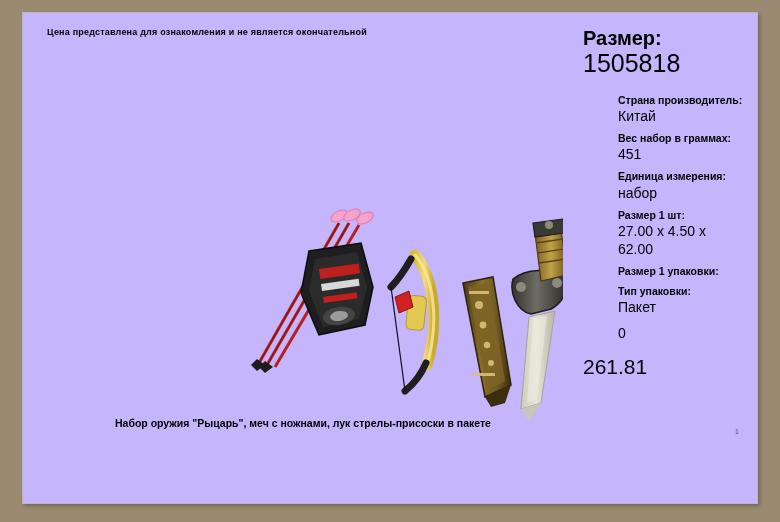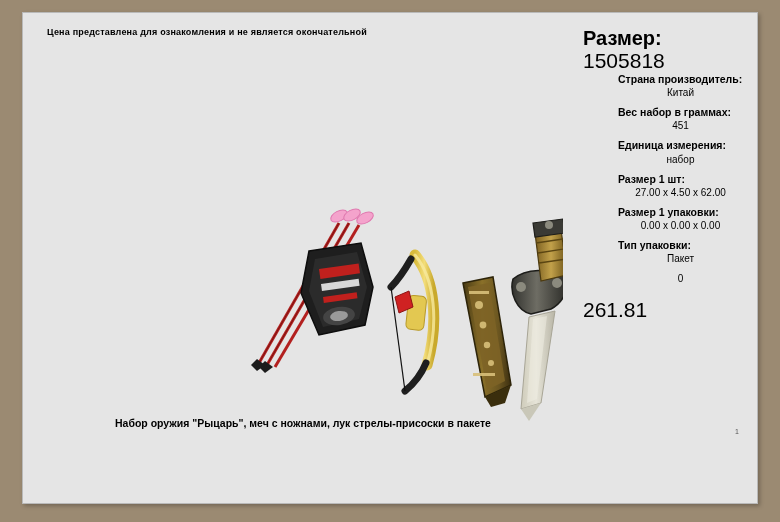--- a/index.html
+++ b/index.html
@@ -12,21 +12,21 @@
     background: #9b8a72;
     font-family: "Liberation Sans", sans-serif;
     overflow: hidden;
   }
   .page {
     position: absolute;
     left: 22px;
     top: 12px;
     width: 736px;
     height: 492px;
-    background: #e5e5e5;
+    background: #c4b5fd;
     border: 1px solid #b9b9b9;
     box-shadow: 2px 2px 4px rgba(0,0,0,0.25);
     box-sizing: border-box;
   }
   .disclaimer {
     position: absolute;
     left: 24px;
     top: 14px;
     font-size: 9px;
     font-weight: bold;
@@ -41,40 +41,39 @@
     top: 14px;
     width: 160px;
   }
   .info .big-label {
     font-size: 20px;
     font-weight: bold;
     line-height: 1.1;
     color: #000;
   }
   .info .big-value {
-    font-size: 21px;
+    font-size: 25px;
     line-height: 1.15;
     color: #000;
-    margin-bottom: 0;
+    margin-bottom: 16px;
   }
   .field {
     margin-bottom: 7px;
     margin-left: 35px;
   }
   .field .lbl {
     font-size: 10.5px;
     font-weight: bold;
     color: #000;
     line-height: 1.25;
   }
   .field .val {
-    font-size: 10px;
+    font-size: 14px;
     color: #000;
     line-height: 1.3;
-    text-align: center;
   }
   .price-block {
     margin-top: 13px;
   }
   .price-block .big-label {
     font-size: 20px;
   }
   .price-block .big-value {
     font-size: 21px;
     margin-bottom: 0;
@@ -133,21 +132,20 @@
       <div class="val">набор</div>
     </div>
 
     <div class="field">
       <div class="lbl">Размер 1 шт:</div>
       <div class="val">27.00 x 4.50 x 62.00</div>
     </div>
 
     <div class="field">
       <div class="lbl">Размер 1 упаковки:</div>
-      <div class="val">0.00 x 0.00 x 0.00</div>
     </div>
 
     <div class="field">
       <div class="lbl">Тип упаковки:</div>
       <div class="val">Пакет</div>
     </div>
 
     <div class="field">
       <div class="val">0</div>
     </div>

